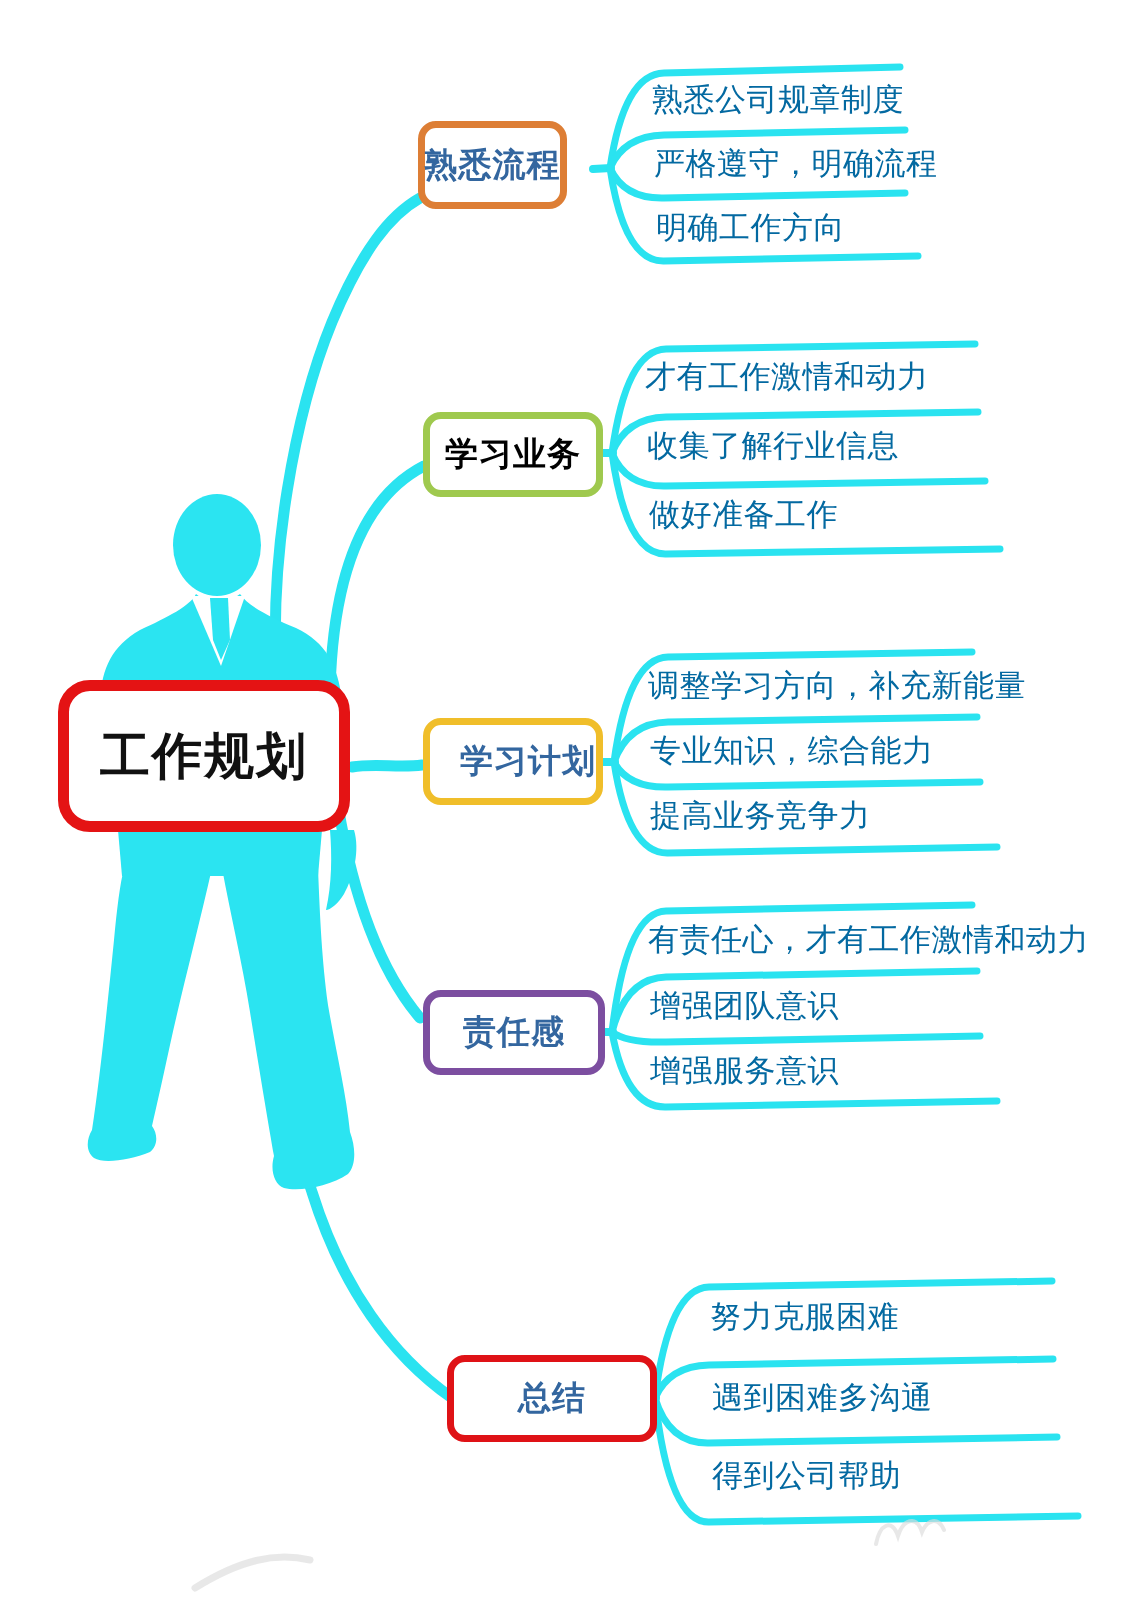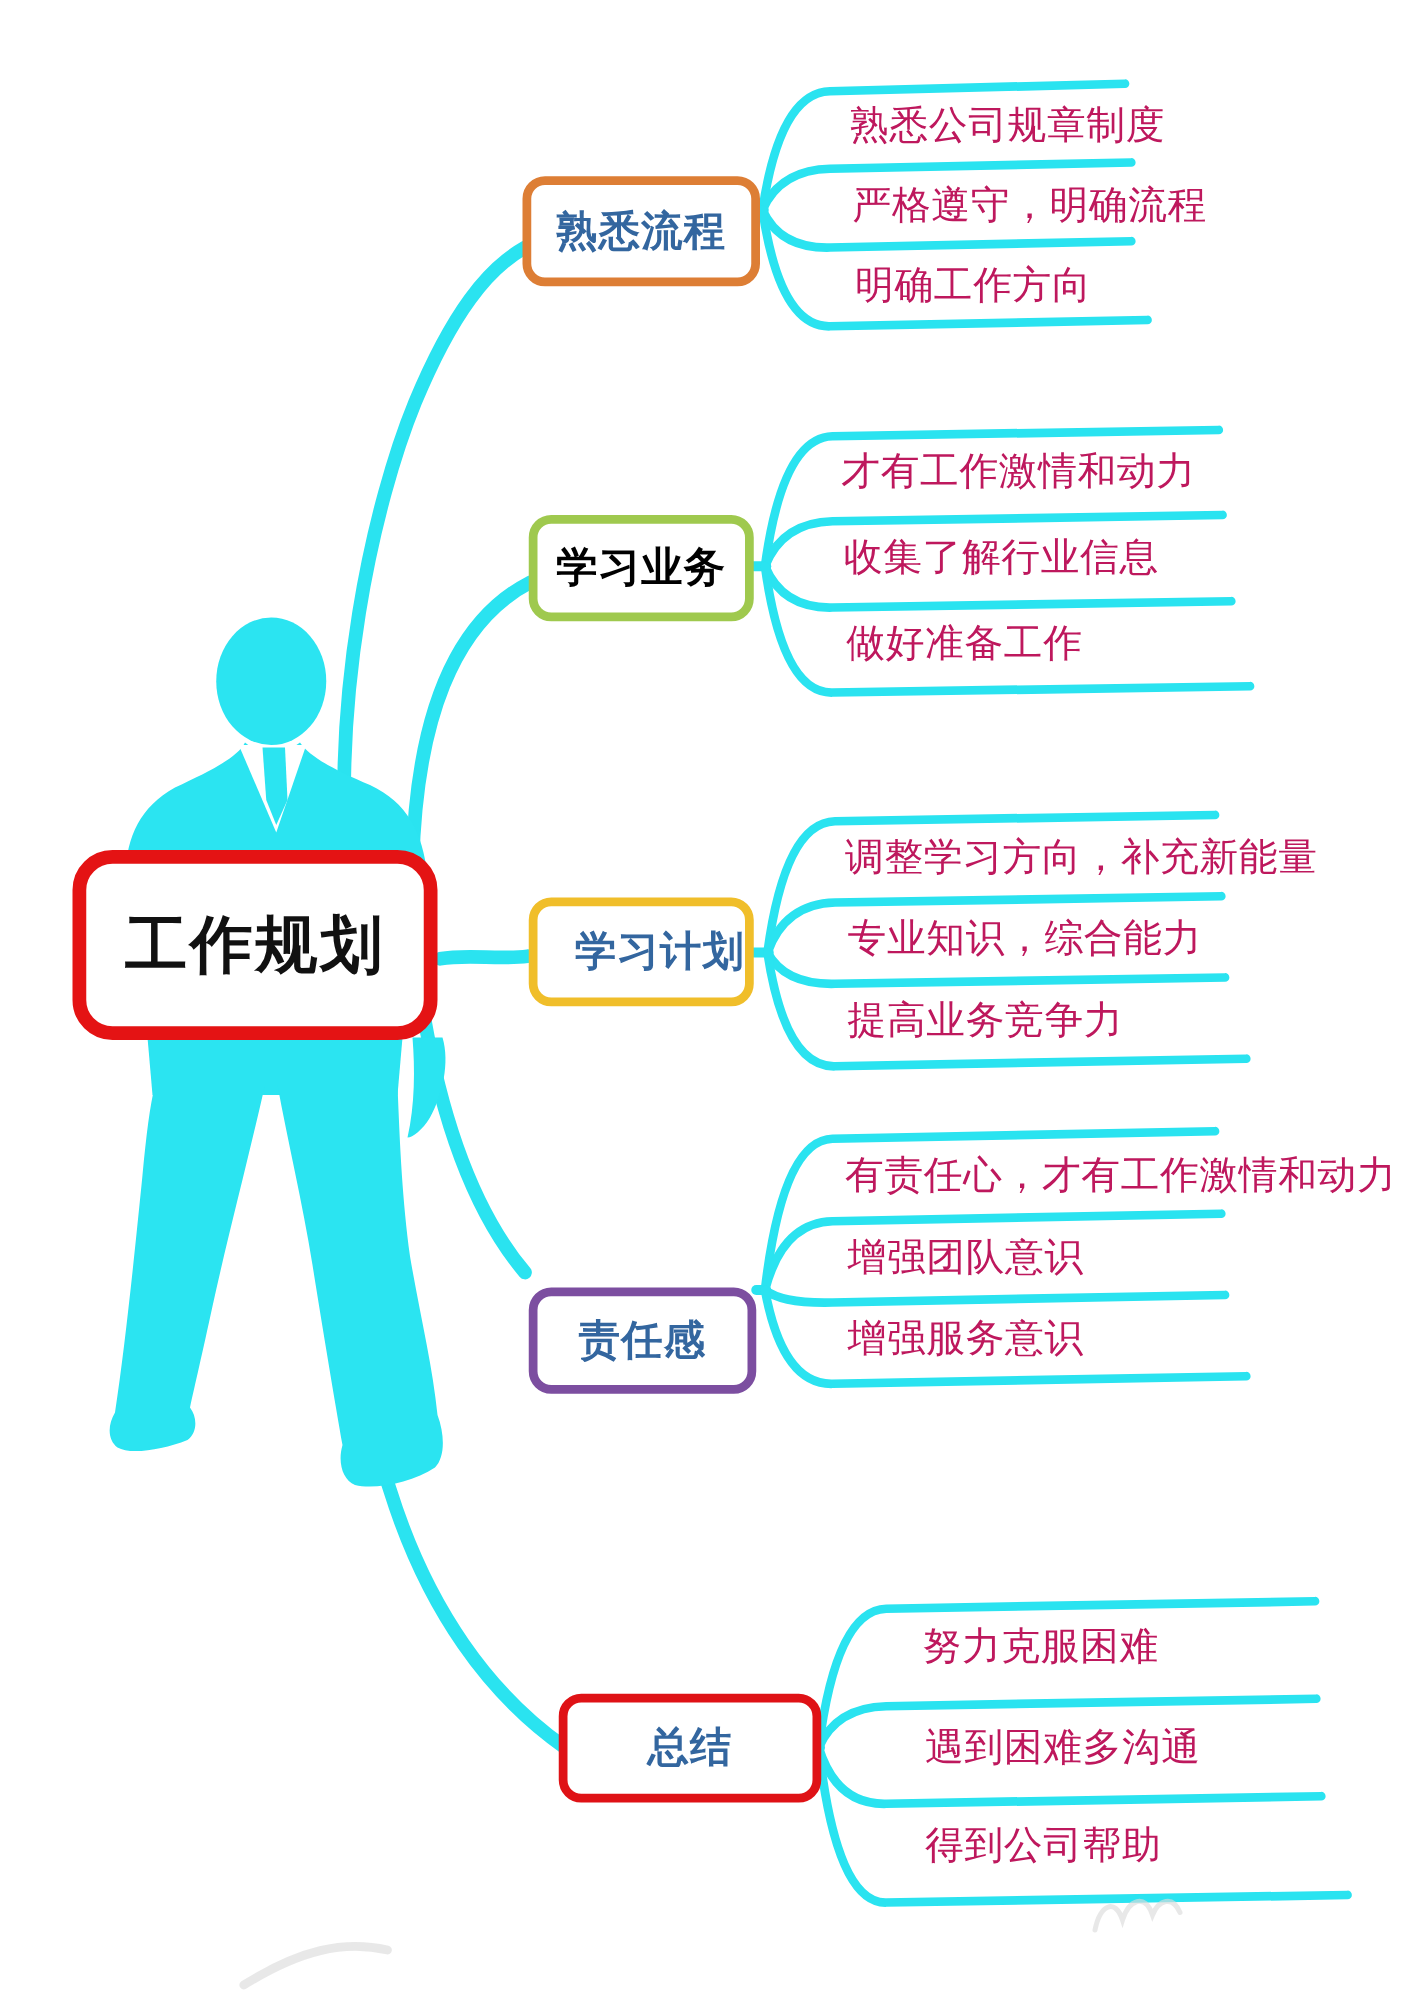--- a/index.html
+++ b/index.html
@@ -6,27 +6,27 @@
   body{width:1125px;height:1601px;position:relative;overflow:hidden;
        font-family:"Liberation Sans","DejaVu Sans",sans-serif;}
   #stage{position:absolute;left:0;top:0;width:1125px;height:1601px;}
   svg.canvas{position:absolute;left:0;top:0;}
   .node{position:absolute;display:flex;align-items:center;justify-content:center;
         background:#ffffff;box-sizing:border-box;font-weight:bold;white-space:nowrap;}
   .central-node{left:58px;top:680px;width:292px;height:152px;border:11px solid #e41314;
         border-radius:32px;font-size:50px;color:#111;letter-spacing:2px;}
   .branch-node{border:7px solid #999;border-radius:18px;font-size:33px;color:#33669f;
         letter-spacing:1px;}
-  .bn-1{left:418px;top:141px;width:190px;height:88px;text-align:right;}
+  .bn-1{left:418px;top:121px;width:149px;height:88px;text-align:right;}
   .bn-2{left:423px;top:412px;width:180px;height:85px;}
   .bn-3{left:423px;top:718px;width:180px;height:87px;}
-  .bn-4{left:423px;top:990px;width:182px;height:85px;margin-top:40px;}
+  .bn-4{left:423px;top:990px;width:182px;height:85px;}
   .bn-5{left:447px;top:1355px;width:210px;height:87px;}
-  .leaf{position:absolute;height:44px;line-height:44px;font-size:31px;color:#be185d;
-        white-space:nowrap;letter-spacing:0.5px;margin-left:28px;}
+  .leaf{position:absolute;height:44px;line-height:44px;font-size:31px;color:#0369a1;
+        white-space:nowrap;letter-spacing:0.5px;}
 </style>
 </head>
 <body>
 
 <div id="stage">
 
   <svg class="canvas" width="1125" height="1601" viewBox="0 0 1125 1601">
 
     <g fill="none" stroke="#2ae3f0" stroke-width="11" stroke-linecap="round" style="stroke: rgb(42, 227, 240);">
       <path d="M 280 720 C 262 560 300 400 332 322 C 362 250 390 215 420 198"></path>

